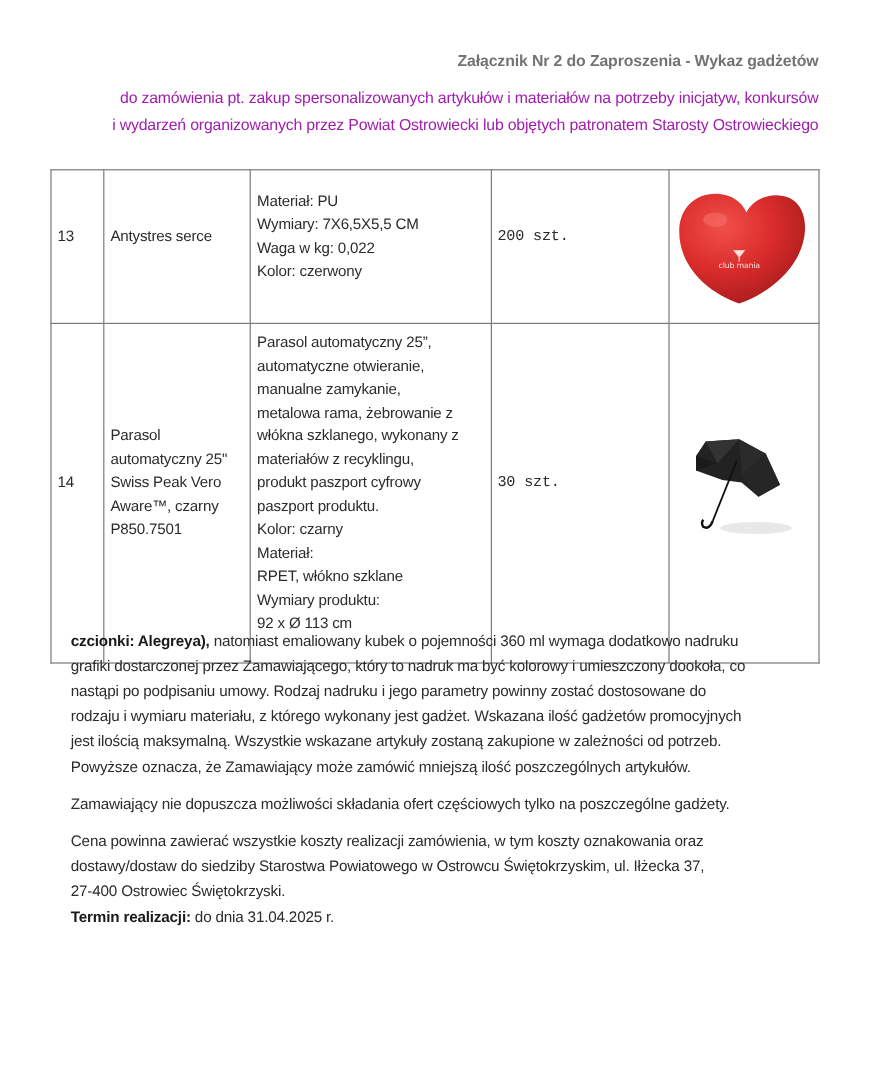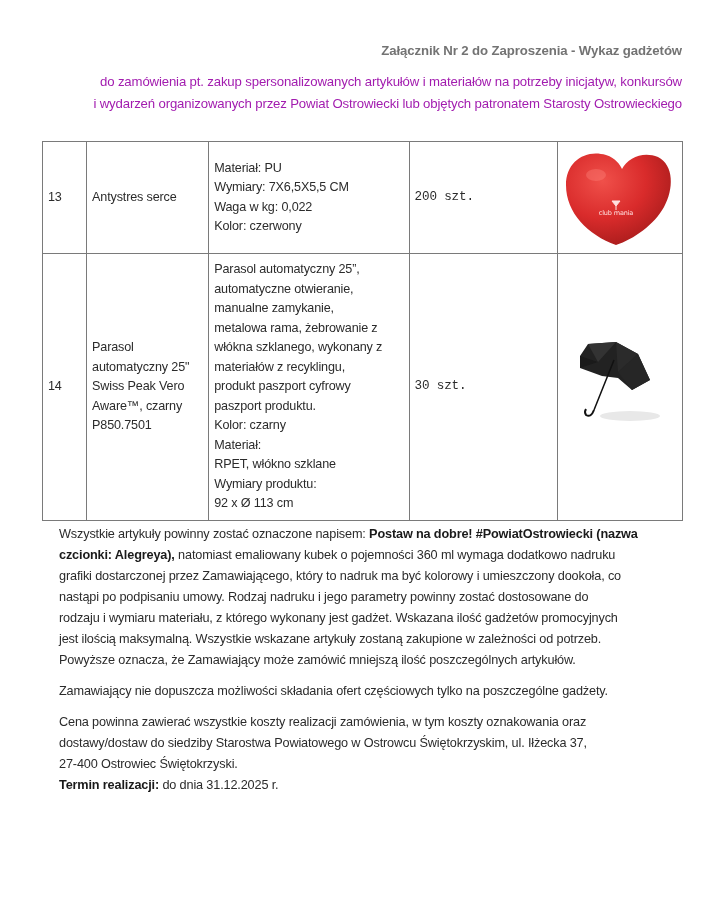--- a/index.html
+++ b/index.html
@@ -17,21 +17,21 @@
       position: absolute; top: 71px; right: 44px; width: 660px;
       text-align: right; font-size: 13.2px; line-height: 22px; color: #a21caf;
       letter-spacing: -0.15px;
     }
     table.gadgets {
       position: absolute; left: 42px; top: 141px;
       border-collapse: collapse; width: 641px;
       font-size: 12.6px; color: #2b2b2b;
     }
     table.gadgets td {
-      border: 1px solid #7a7a7a; vertical-align: middle; padding: 0 0 0 5px;
+      border: 1px solid #7a7a7a; vertical-align: middle; padding: 0 0 16px 5px;
       line-height: 19.5px; letter-spacing: -0.15px;
     }
     .c-no { width: 38px; }
     .c-name { width: 116px; }
     .c-desc { width: 194px; }
     .c-qty { width: 142px; font-family: Liberation Mono, monospace; }
     .c-img { width: 124px; padding: 0 !important; text-align: center; }
     tr.r13 td { height: 111px; }
     tr.r14 td { height: 266px; }
     .desc-line { display: block; white-space: nowrap; }
@@ -127,35 +127,32 @@
         </svg>
       </div>
     </td>
   </tr>
 </tbody>
   </table>
 
 <div class="notes">
   <p>
     <span class="line">
-      <span>Wszystkie artykuły powinny zostać oznaczone napisem: </span><b>Postaw na dobre! #PowiatOstrowiecki (nazwa</b>
-    </span>
-    <span class="line">
       <b>czcionki: Alegreya),</b><span> natomiast emaliowany kubek o pojemności 360 ml wymaga dodatkowo nadruku</span>
     </span>
     <span class="line">grafiki dostarczonej przez Zamawiającego, który to nadruk ma być kolorowy i umieszczony dookoła, co</span>
     <span class="line">nastąpi po podpisaniu umowy. Rodzaj nadruku i jego parametry powinny zostać dostosowane do</span>
     <span class="line">rodzaju i wymiaru materiału, z którego wykonany jest gadżet. Wskazana ilość gadżetów promocyjnych</span>
     <span class="line">jest ilością maksymalną. Wszystkie wskazane artykuły zostaną zakupione w zależności od potrzeb.</span>
     <span class="line">Powyższe oznacza, że Zamawiający może zamówić mniejszą ilość poszczególnych artykułów.</span>
   </p>
   <p>
     <span class="line">Zamawiający nie dopuszcza możliwości składania ofert częściowych tylko na poszczególne gadżety.</span>
   </p>
   <p>
     <span class="line">Cena powinna zawierać wszystkie koszty realizacji zamówienia, w tym koszty oznakowania oraz</span>
     <span class="line">dostawy/dostaw do siedziby Starostwa Powiatowego w Ostrowcu Świętokrzyskim, ul. Iłżecka 37,</span>
     <span class="line">27-400 Ostrowiec Świętokrzyski.</span>
     <span class="line">
-      <b>Termin realizacji:</b><span> do dnia 31.12.2025 r.</span>
+      <b>Termin realizacji:</b><span> do dnia 31.04.2025 r.</span>
     </span>
   </p>
 </div>
 
 </body></html>

